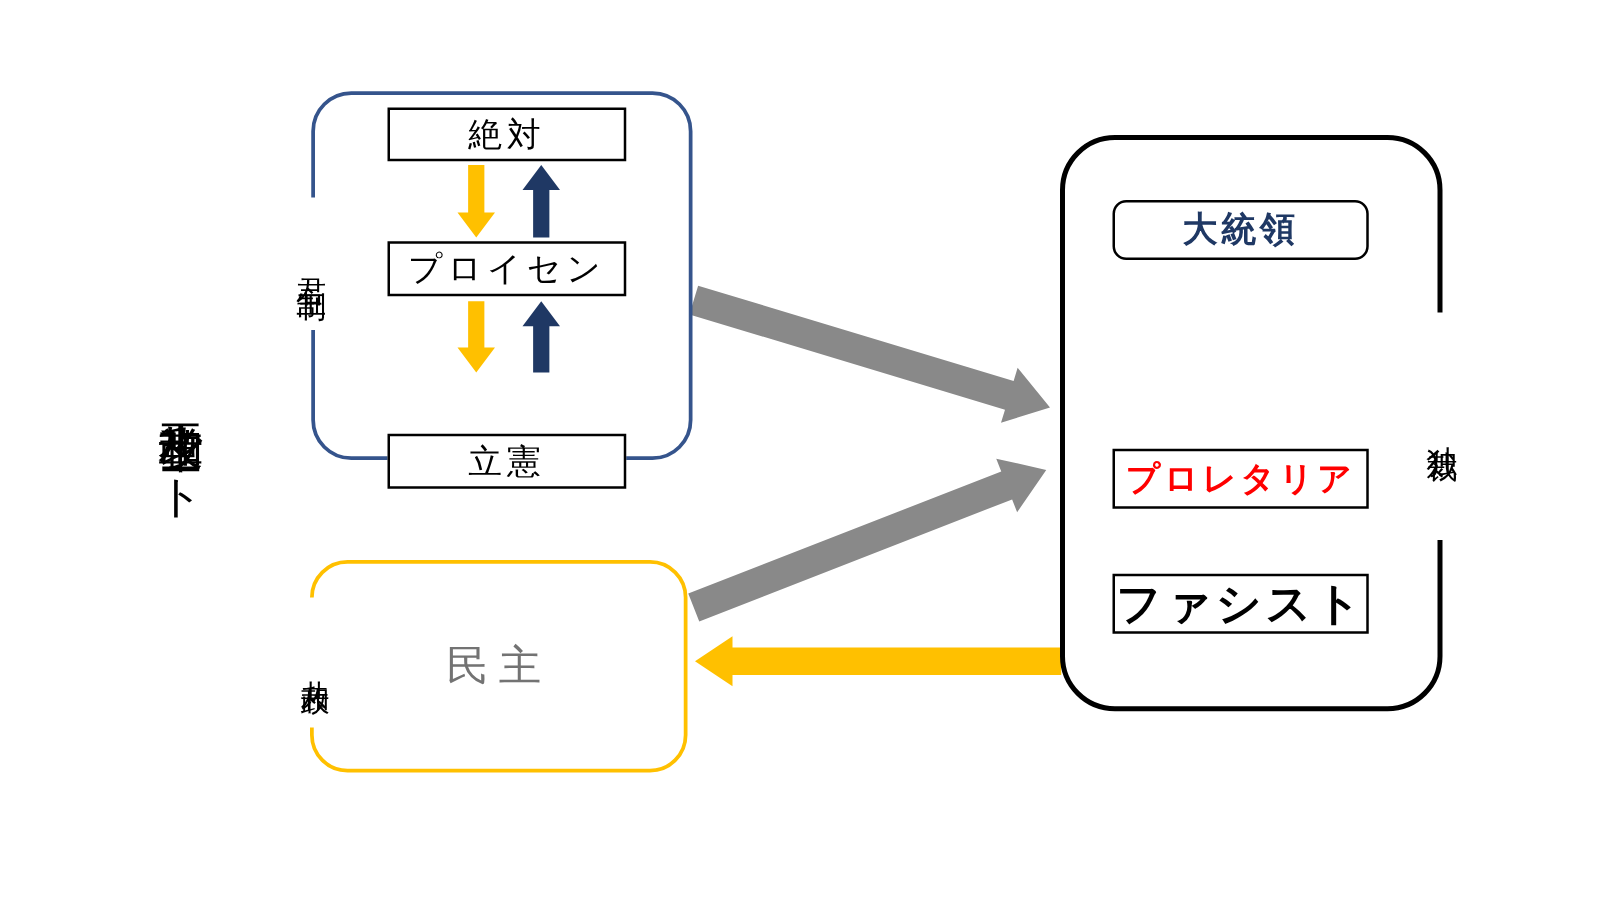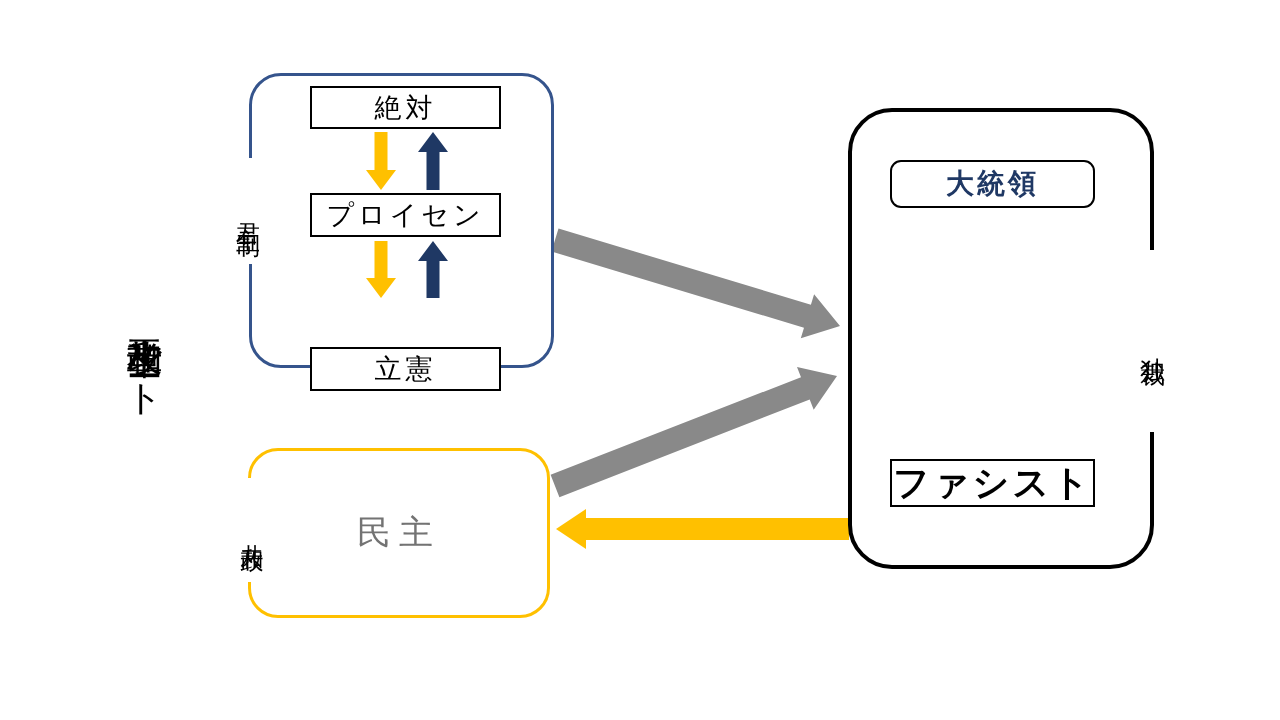--- a/index.html
+++ b/index.html
@@ -62,15 +62,16 @@
   <div class="node prussia">プロイセン</div>
   <div class="node constitutional">立憲</div>
 
   <div class="group republic"></div>
   <div class="v-text v-label republic">共和政</div>
   <div class="node-plain democracy">民主</div>
 
   <div class="group dictatorship"></div>
   <div class="v-text v-label dictatorship">独裁</div>
   <div class="node president">大統領</div>
+  <div class="node proletariat">プロレタリア</div>
   <div class="node fascist">ファシスト</div>
 
 </div>
 
 </body></html>

